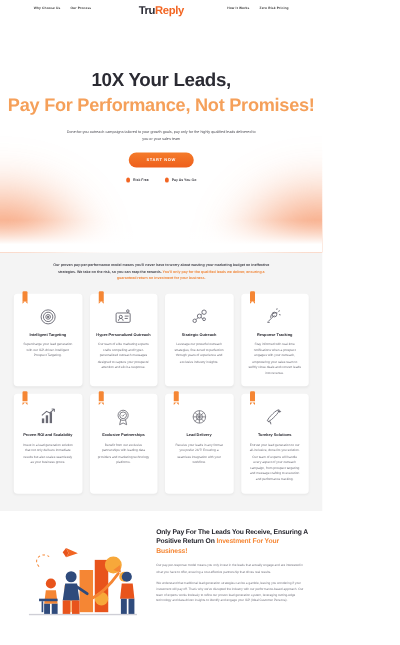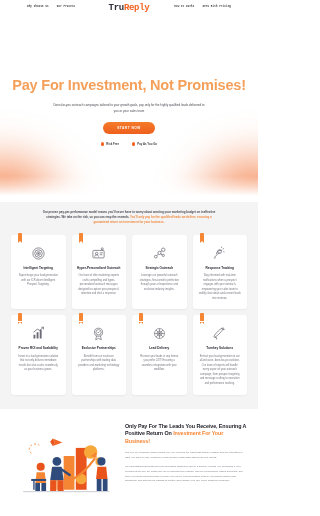--- a/index.html
+++ b/index.html
@@ -8,21 +8,21 @@
     font-family:"Liberation Sans", sans-serif;
     background:#ffffff;
     overflow:hidden;
   }
   .page { width:258px; height:516px; position:relative; background:#fff; }
 
   
   .header {
     height:17px; display:flex; align-items:center;
     justify-content:center; gap:0; position:relative;
-    background:#fff; padding:0 28px;font-family:Liberation Mono, monospace;
+    background:#fff; padding:0 28px;
   }
   .nav-group { display:flex; gap:8px; }
   .nav-left { position:absolute; left:27px; top:5px; }
   .nav-right { position:absolute; right:27px; top:5px; }
   .nav-item {
     font-size:2.6px; color:#3a3a3a; letter-spacing:.12px;
     white-space:nowrap; cursor:pointer; font-weight:600;
   }
   .logo {
     position:absolute; left:50%; transform:translateX(-50%); top:3px;
@@ -145,22 +145,22 @@
       <span class="nav-item">Zero Risk Pricing</span>
     </div>
   </div>
 
   <div class="hero">
     <div class="hero-glow-l"></div>
     <div class="hero-glow-r"></div>
     <div class="hero-fade"></div>
     <div class="hero-inner">
       <h1 class="h1">
-        <br>
-        <span class="h1-accent">Pay For Investment, Not Promises!</span>
+        <span>10X Your Leads,</span><br>
+        <span class="h1-accent">Pay For Performance, Not Promises!</span>
       </h1>
       <p class="hero-sub">Done-for-you outreach campaigns tailored to your growth goals, pay only for the highly qualified leads delivered to you or your sales team</p>
       <button class="cta">START NOW</button>
       <div class="badges">
         <div class="badge">
           <span class="badge-dot"></span>
           <span class="badge-txt">Risk Free</span>
         </div>
         <div class="badge">
           <span class="badge-dot"></span>

